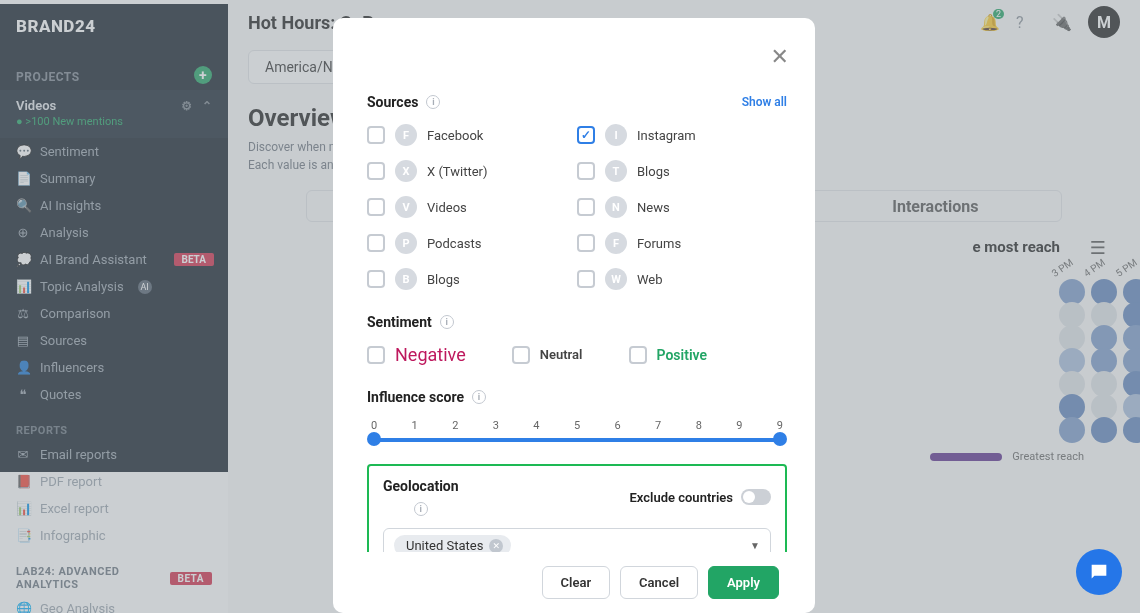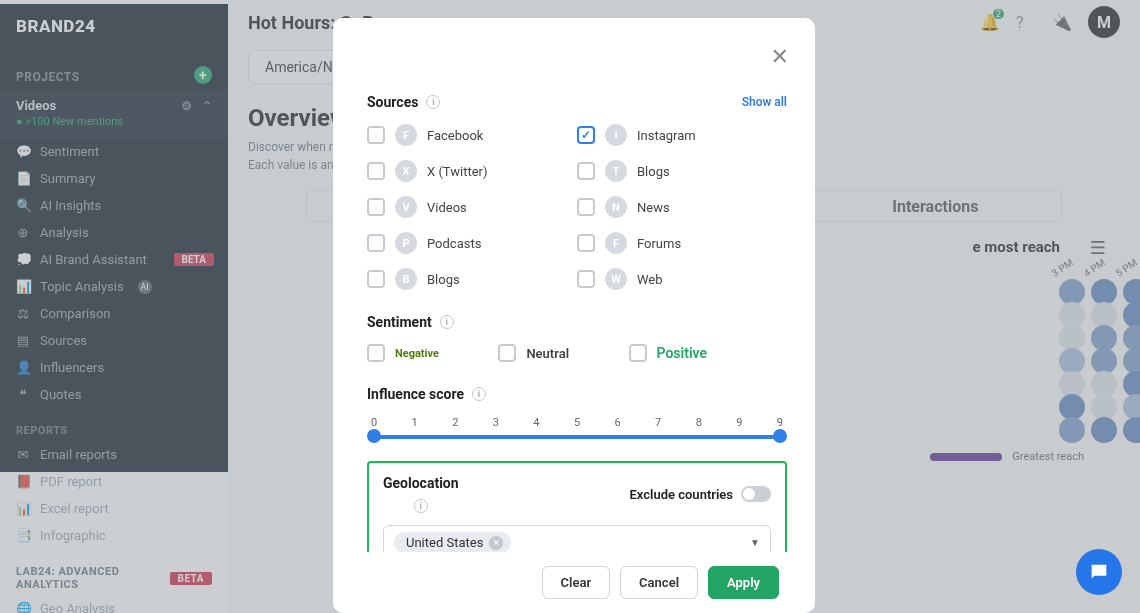--- a/index.html
+++ b/index.html
@@ -68,21 +68,21 @@
   .src-grid { display: grid; grid-template-columns: 1fr 1fr; row-gap: 14px; }
   .src-item { display: flex; align-items: center; gap: 10px; }
   .cb { width: 18px; height: 18px; border: 2px solid #c6cbd2; border-radius: 4px; display: flex; align-items: center; justify-content: center; }
   .cb.checked { border-color: #2f7fe6; }
   .cb.checked::after { content: '✓'; color: #2f7fe6; font-size: 12px; font-weight: 900; }
   .src-icon { width: 22px; height: 22px; border-radius: 50%; background: #d6dae0; display: flex; align-items: center; justify-content: center; font-size: 11px; color: #fff; font-weight: 700; }
   .src-lbl { font-size: 13px; color: #444; }
   
   .sent-row { display: flex; justify-content: space-between; width: 340px; }
   .sent-item { display: flex; align-items: center; gap: 10px; }
-  .sent-neg { color: #4d7c0f; font-size: 11px; font-weight: 700; }
+  .sent-neg { color: #be185d; font-size: 18px; font-weight: 400; }
   .sent-neu { color: #444; font-size: 13px; font-weight: 600; }
   .sent-pos { color: #22a565; font-size: 14px; font-weight: 600; }
   .m-sec-title.sub { margin: 24px 0 14px; }
   
   .slider-wrap { position: relative; padding: 0 4px; margin-top: 4px; }
   .slider-ticks { display: flex; justify-content: space-between; font-size: 11px; color: #666; margin-bottom: 6px; }
   .slider-track { height: 4px; background: #2f7fe6; border-radius: 2px; position: relative; }
   .slider-thumb { position: absolute; top: -6px; width: 14px; height: 14px; border-radius: 50%; background: #2f7fe6; }
   
   .geo-box { border: 2px solid #1db954; border-radius: 4px; padding: 12px 14px 14px; margin-top: 22px; }

